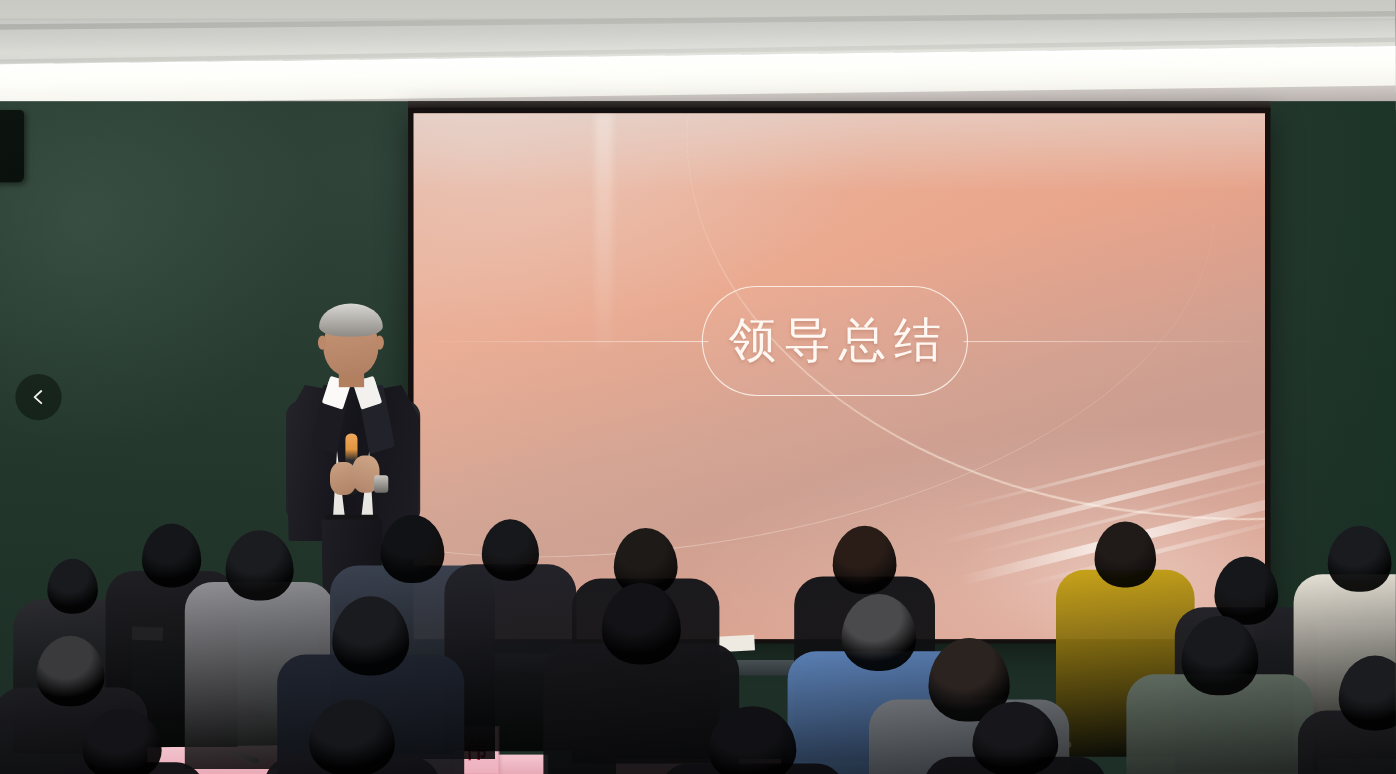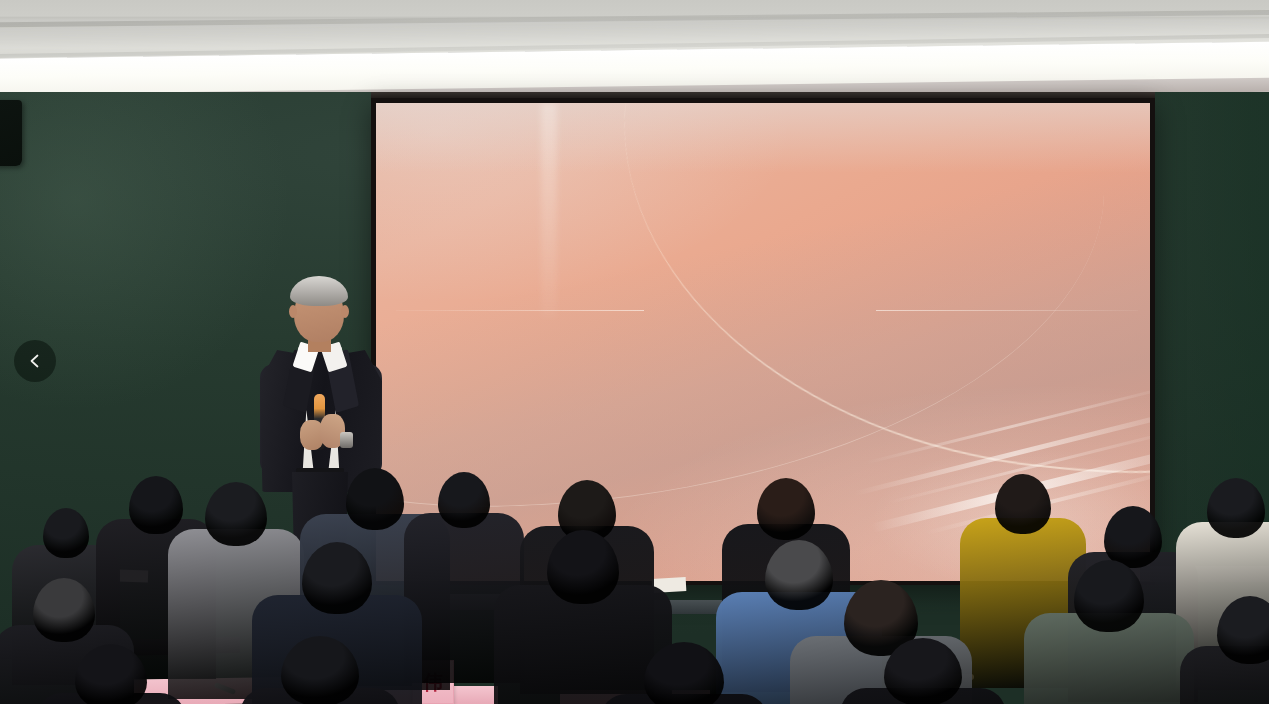--- a/index.html
+++ b/index.html
@@ -378,20 +378,23 @@
     <div class="glow-bottom"></div>
     <div class="streaks">
       <i></i>
         <i></i>
         <i></i>
         <i></i>
         <i></i>
     </div>
     <div class="rule-left"></div>
     <div class="rule-right"></div>
+    <div class="slide-pill">
+      <span class="slide-title">领导总结</span>
+    </div>
   </div>
 
   <div class="presenter">
     <div class="p-arm-l"></div>
     <div class="p-arm-r"></div>
     <div class="p-shirt"></div>
     <div class="p-jacket"></div>
     <div class="p-lapel-l"></div>
     <div class="p-lapel-r"></div>
     <div class="p-collar-l"></div>

